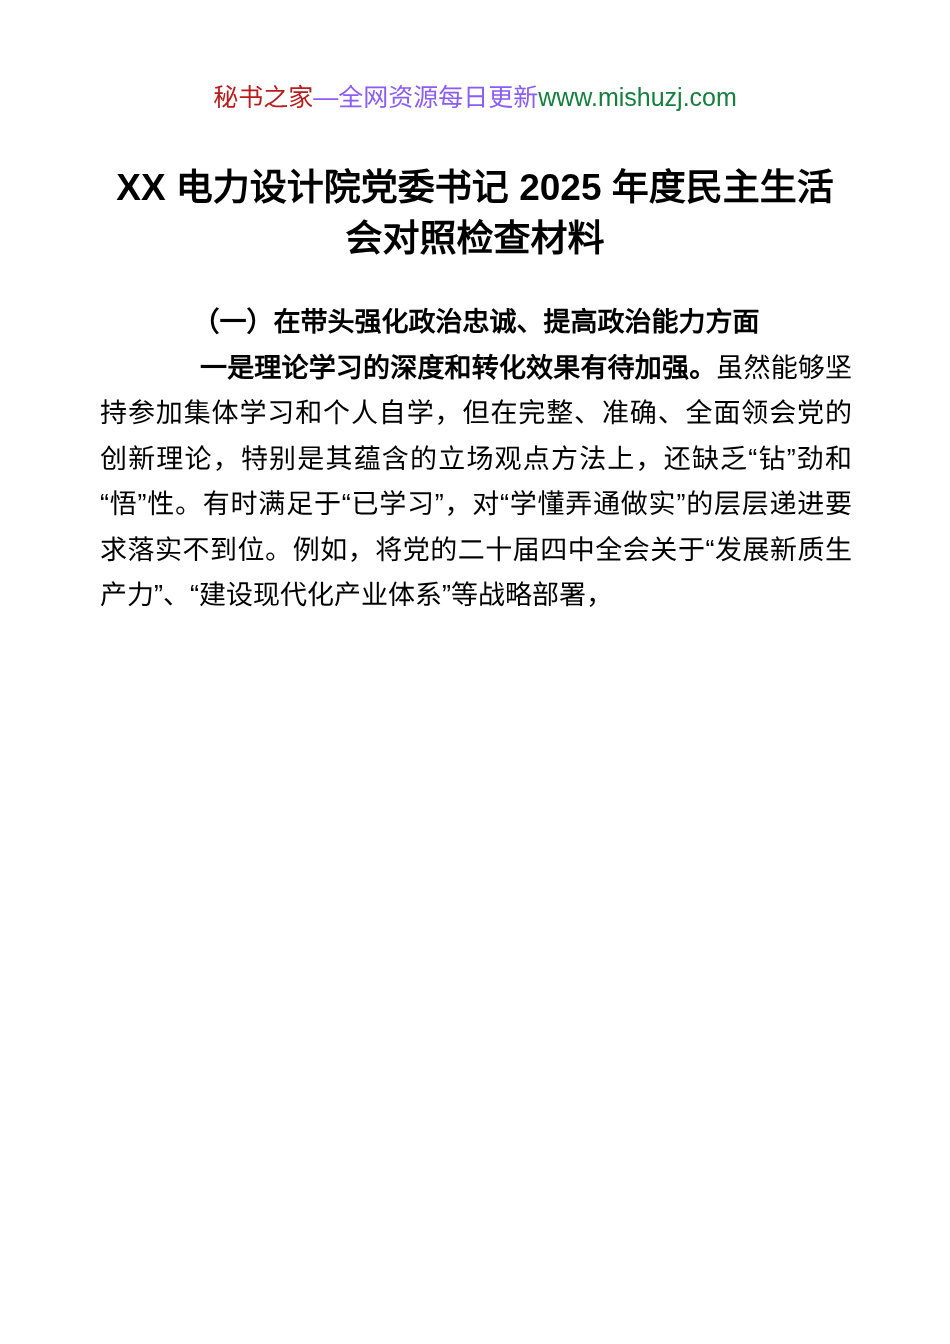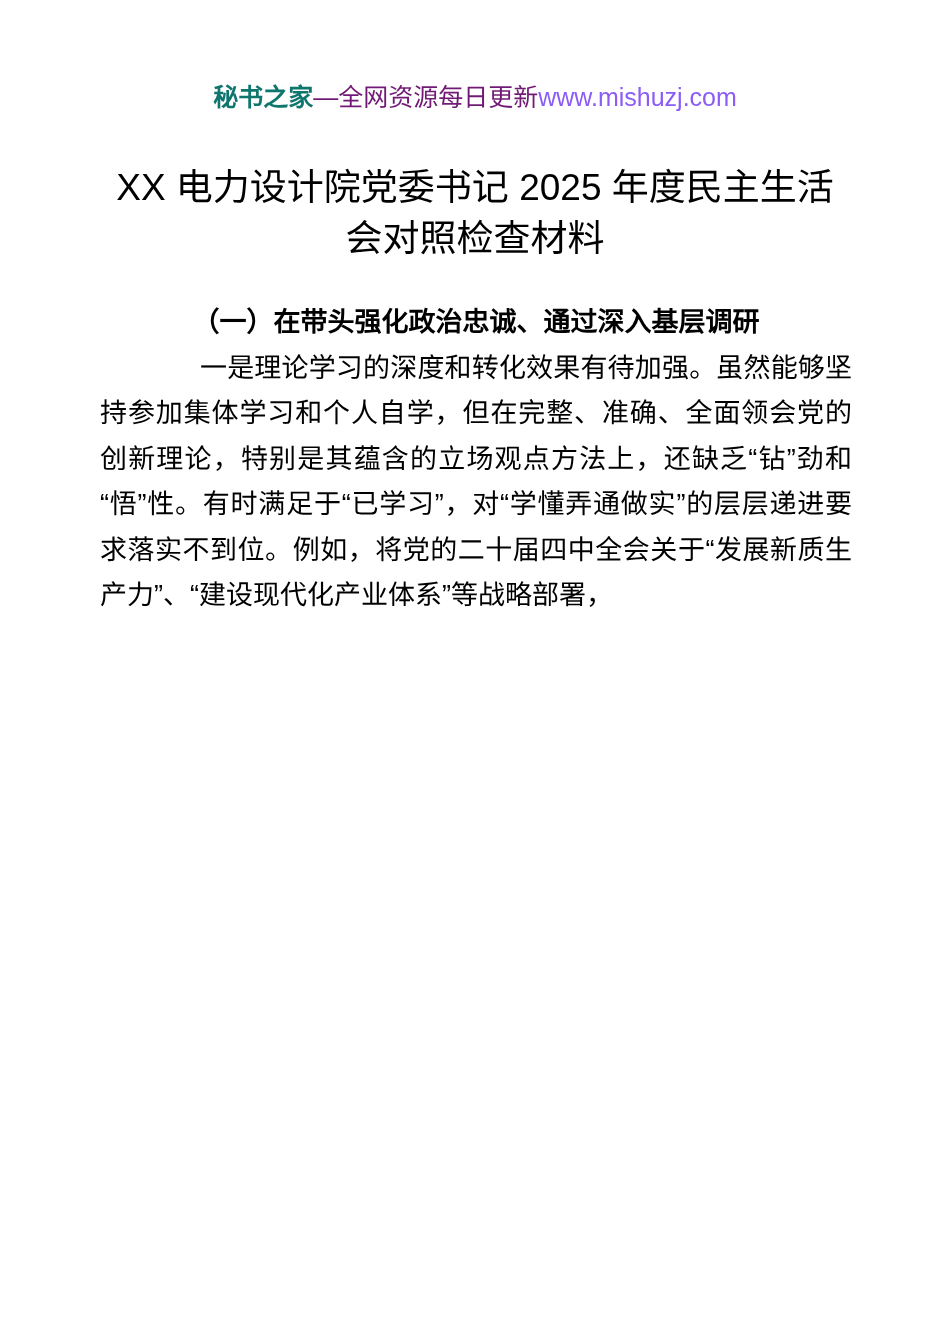--- a/index.html
+++ b/index.html
@@ -17,37 +17,37 @@
     position: absolute;
     top: 80px;
     left: 0;
     width: 100%;
     text-align: center;
     font-size: 25px;
     line-height: 34px;
     white-space: nowrap;
   }
   .site-name {
-    color: #0f766e;
-    font-weight: bold;
+    color: #b91c1c;
+    font-weight: normal;
   }
   .site-tagline {
-    color: #701a75;
+    color: #8b5cf6;
   }
   .site-url {
-    color: #8b5cf6;
+    color: #15803d;
   }
   
   .doc-title {
     position: absolute;
     top: 162px;
     left: 0;
     width: 100%;
     text-align: center;
-    font-weight: normal;
+    font-weight: bold;
     font-size: 37px;
     line-height: 51px;
     color: #000000;
   }
   
   .doc-body {
     position: absolute;
     top: 300px;
     left: 100px;
     width: 752px;
@@ -57,34 +57,34 @@
     color: #000000;
   }
   .doc-body p { margin: 0; padding: 0; }
   .para-indent { text-indent: 100px; }
   .heading-level1 { font-weight: normal; }
   .heading-level2 {
     text-align: center;
     font-weight: bold;
     text-indent: 0;
   }
-  .lead-bold { font-weight: normal; }
+  .lead-bold { font-weight: bold; }
 </style>
 </head>
 <body>
 
 <div class="page">
 
   <div class="site-header">
     <span class="site-name">秘书之家</span><span class="site-tagline">—全网资源每日更新</span><span class="site-url">www.mishuzj.com</span>
   </div>
 
   <div class="doc-title">
     <div>XX 电力设计院党委书记 2025 年度民主生活</div>
     <div>会对照检查材料</div>
   </div>
 
   <div class="doc-body">
-    <p class="heading-level2">（一）在带头强化政治忠诚、通过深入基层调研</p>
+    <p class="heading-level2">（一）在带头强化政治忠诚、提高政治能力方面</p>
     <p class="para-indent"><span class="lead-bold">一是理论学习的深度和转化效果有待加强。</span><span>虽然能够坚持参加集体学习和个人自学，但在完整、准确、全面领会党的创新理论，特别是其蕴含的立场观点方法上，还缺乏“钻”劲和“悟”性。有时满足于“已学习”，对“学懂弄通做实”的层层递进要求落实不到位。例如，将党的二十届四中全会关于“发展新质生产力”、“建设现代化产业体系”等战略部署，</span></p>
   </div>
 
 </div>
 
 </body></html>

